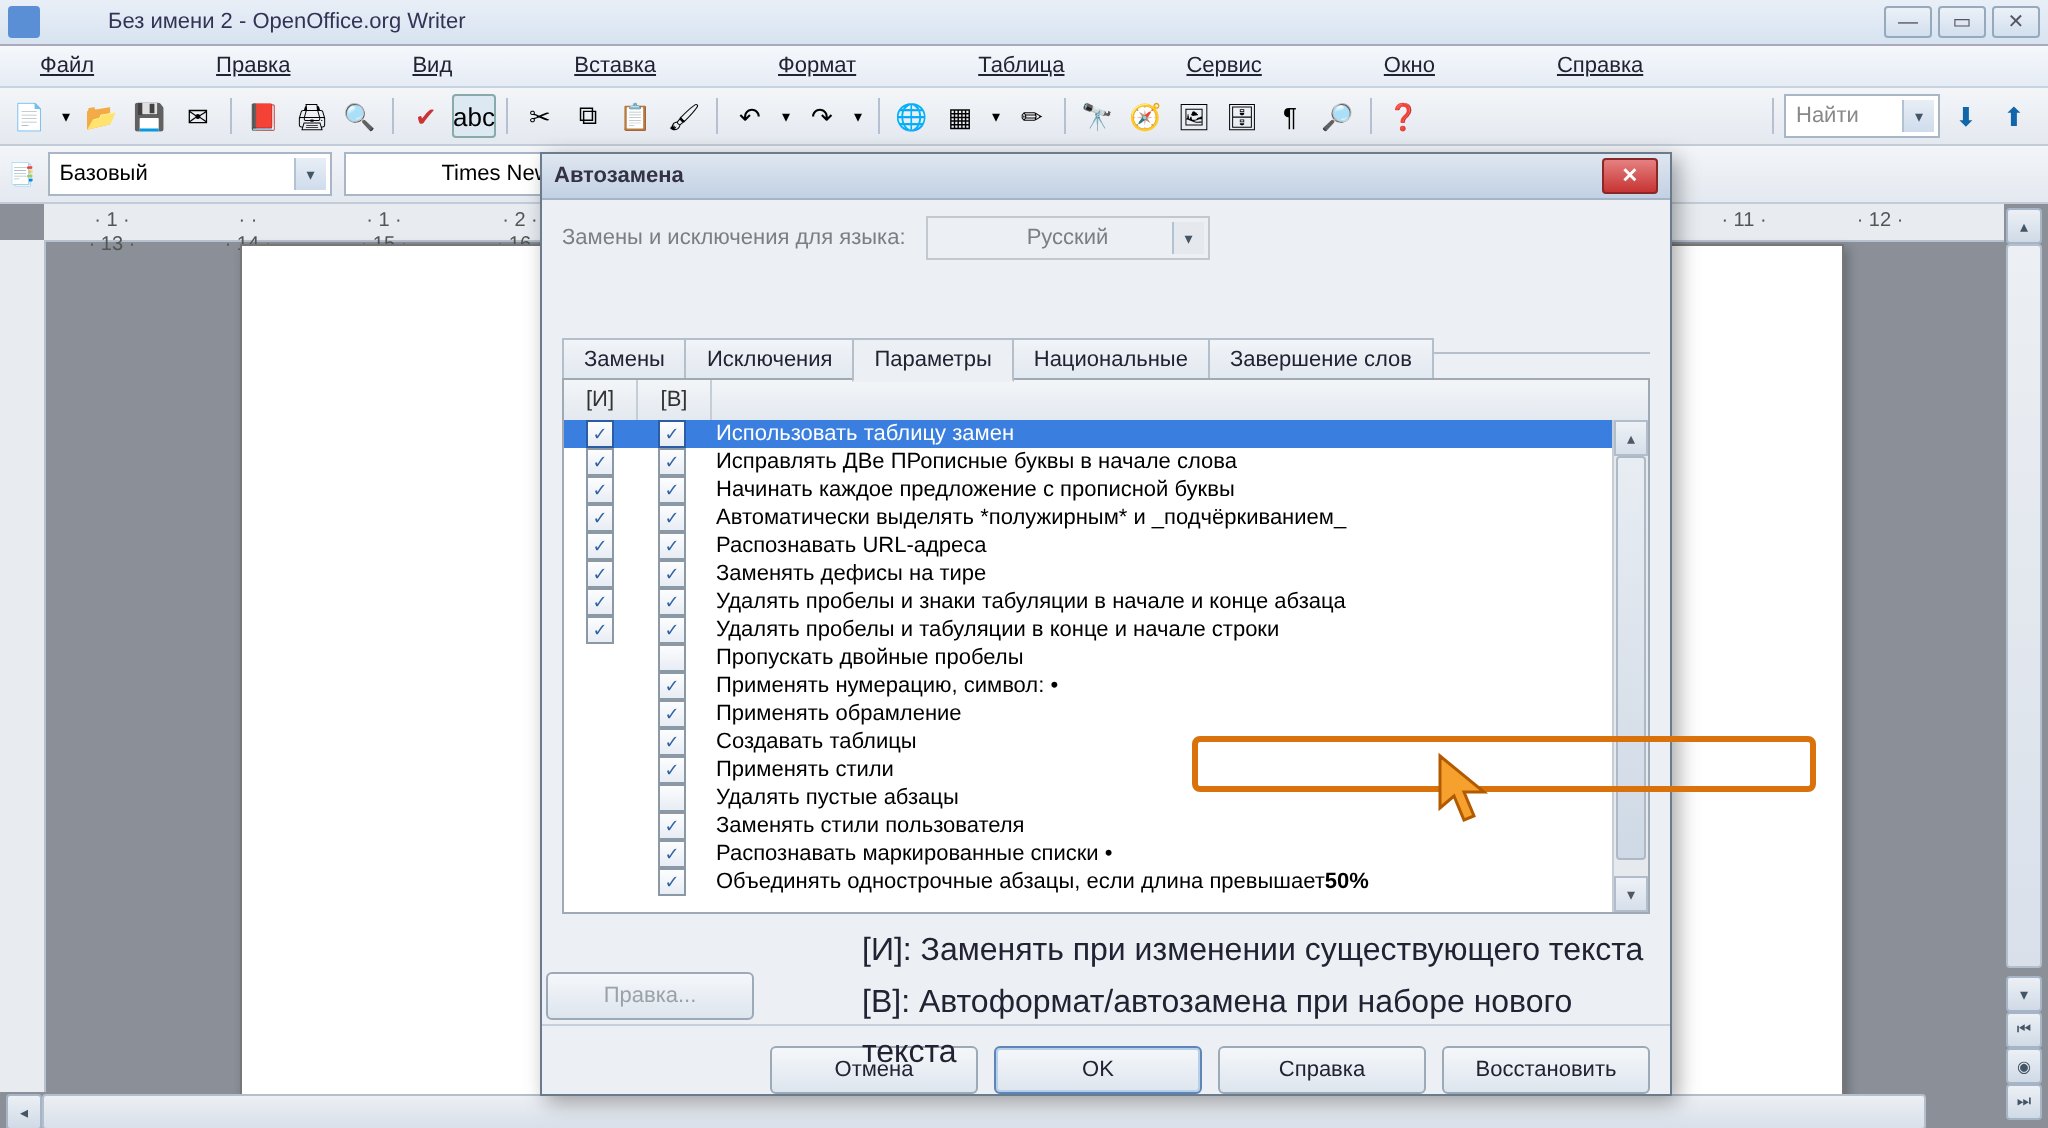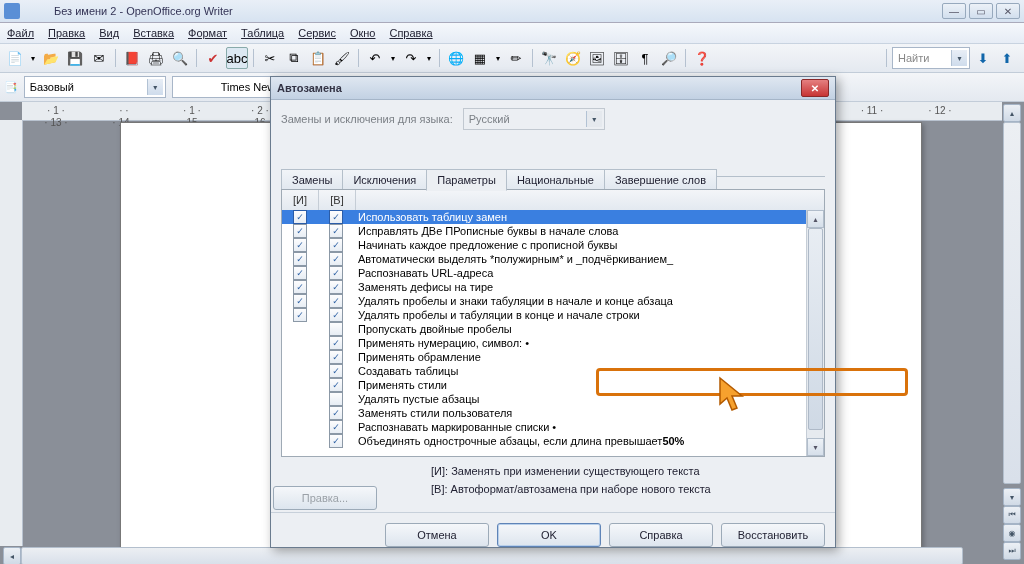--- a/index.html
+++ b/index.html
@@ -1,21 +1,21 @@
 <!DOCTYPE html>
 <html><head>
 <meta charset="utf-8">
 <style>
 html,body{margin:0;padding:0;width:1024px;height:564px;overflow:hidden;font-family:"Segoe UI",Tahoma,sans-serif;font-size:11px;background:#fff;}
 .titlebar{height:22px;background:linear-gradient(#e9eff7,#d7e3f1);border-bottom:1px solid #aab;display:flex;align-items:center;padding:0 4px;}
 .titlebar .app-icon{width:16px;height:16px;background:#5a8fd6;margin-right:5px;border-radius:2px;}
 .titlebar .title{flex:1;color:#335;padding-left:29px;}
 .titlebar .winbtns{display:flex;gap:3px;}
 .titlebar .winbtn{width:22px;height:14px;border:1px solid #97a9bd;background:linear-gradient(#ecf1f7,#d2dfee);border-radius:2px;display:flex;align-items:center;justify-content:center;font-size:10px;color:#556;}
-.menubar{height:20px;background:linear-gradient(#f5f8fc,#e6ecf5);border-bottom:1px solid #c8d3e0;display:flex;align-items:center;padding:0 0;}
+.menubar{height:20px;background:linear-gradient(#f5f8fc,#e6ecf5);border-bottom:1px solid #c8d3e0;display:flex;align-items:center;padding:0 13px;gap:47px;}
 .menubar .mitem{padding:2px 7px;color:#223;}
 .menubar .mitem u{text-decoration:underline;}
 .toolbar{height:28px;background:linear-gradient(#f3f5f8,#e4e9f0);border-bottom:1px solid #c2ccd8;display:flex;align-items:center;padding:0 4px;gap:2px;}
 .toolbar .tbicon{width:20px;height:20px;border:1px solid transparent;border-radius:2px;display:flex;align-items:center;justify-content:center;font-size:13px;}
 .toolbar .sep{width:1px;height:18px;background:#b5c1d0;margin:0 3px;}
 .toolbar2{height:28px;background:linear-gradient(#f3f5f8,#e4e9f0);border-bottom:1px solid #c2ccd8;display:flex;align-items:center;padding:0 4px;gap:6px;}
 .combo{height:20px;border:1px solid #a8b6c8;background:#fff;display:flex;align-items:center;padding:0 5px;position:relative;}
 .combo .carrow{position:absolute;right:2px;top:2px;width:15px;height:16px;background:linear-gradient(#e8eef6,#cfdcec);border-left:1px solid #b2c2d4;display:flex;align-items:center;justify-content:center;font-size:8px;color:#456;}
 .doc-area{position:relative;height:466px;background:#8a8f98;}
 .ruler-h{position:absolute;top:0;left:22px;right:22px;height:18px;background:#e8ecf0;border-bottom:1px solid #b8c2cf;}
@@ -47,21 +47,21 @@
 .row.sel{background:#3a7fe0;color:#fff;}
 .row .cell{display:flex;align-items:center;justify-content:center;}
 .cell.c1{width:36px;}
 .cell.c2{width:36px;}
 .cell.c3{flex:1;justify-content:flex-start;padding-left:4px;white-space:nowrap;}
 .chk{width:12px;height:12px;border:1px solid #8b98a6;background:linear-gradient(#fdfdfe,#e7edf4);display:flex;align-items:center;justify-content:center;font-size:9px;color:#3063a5;line-height:1;}
 .row.sel .chk{border-color:#2a5ca8;}
 .list-scroll{position:absolute;top:20px;right:0;bottom:0;width:17px;background:#e6eaef;border-left:1px solid #c5cdd6;}
 .list-scroll .arr{height:16px;background:linear-gradient(#eef2f7,#d6dfea);border:1px solid #b1bdcb;margin:0;display:flex;align-items:center;justify-content:center;font-size:8px;color:#556;}
 .list-scroll .thumb{position:absolute;left:1px;right:1px;top:18px;height:200px;background:linear-gradient(#e8edf3,#cfd9e5);border:1px solid #aeb9c7;border-radius:2px;}
-.legend{margin:6px 0 0 150px;color:#223;font-size:11px;line-height:1.6;}
+.legend{margin:6px 0 0 150px;color:#223;font-size:16px;line-height:1.6;}
 .btnrow{display:flex;gap:8px;padding:10px;justify-content:flex-end;border-top:1px solid #c7d0da;margin-top:auto;}
 .btn{min-width:82px;height:22px;border:1px solid #9caab8;background:linear-gradient(#f5f7fa,#dde5ee);border-radius:3px;display:flex;align-items:center;justify-content:center;color:#223;padding:0 10px;}
 .btn.default{border:1px solid #5f84b7;box-shadow:0 0 0 1px #b8cfea inset;}
 .btn.disabled{color:#9ba1a8;}
 .editbtn{position:absolute;left:10px;bottom:70px;}
 
 
 .hl-box{position:absolute;border:3px solid #d9720b;border-radius:4px;pointer-events:none;}
 .cursor{position:absolute;pointer-events:none;}
 .cursor svg{display:block;}
@@ -172,21 +172,21 @@
 
 <div class="dialog">
   <div class="dlg-title">
     <span>Автозамена</span>
     <span class="spacer"></span>
     <div class="close">✕</div>
   </div>
   <div class="dlg-body" style="position:relative;height:398px;">
     <div class="langrow">
       <span>Замены и исключения для языка:</span>
-      <div class="combo" style="background:#eceff3;border-color:#c1c8d0;">
+      <div class="combo" style="background:#eceff3;border-color:#c1c8d0;justify-content:center;">
           <span>Русский</span>
           <div class="carrow" style="background:#e5e9ee;">▾</div>
         </div>
     </div>
     <div class="tabs">
       <div class="tab">Замены</div>
       <div class="tab">Исключения</div>
       <div class="tab active">Параметры</div>
       <div class="tab">Национальные</div>
       <div class="tab">Завершение слов</div>

